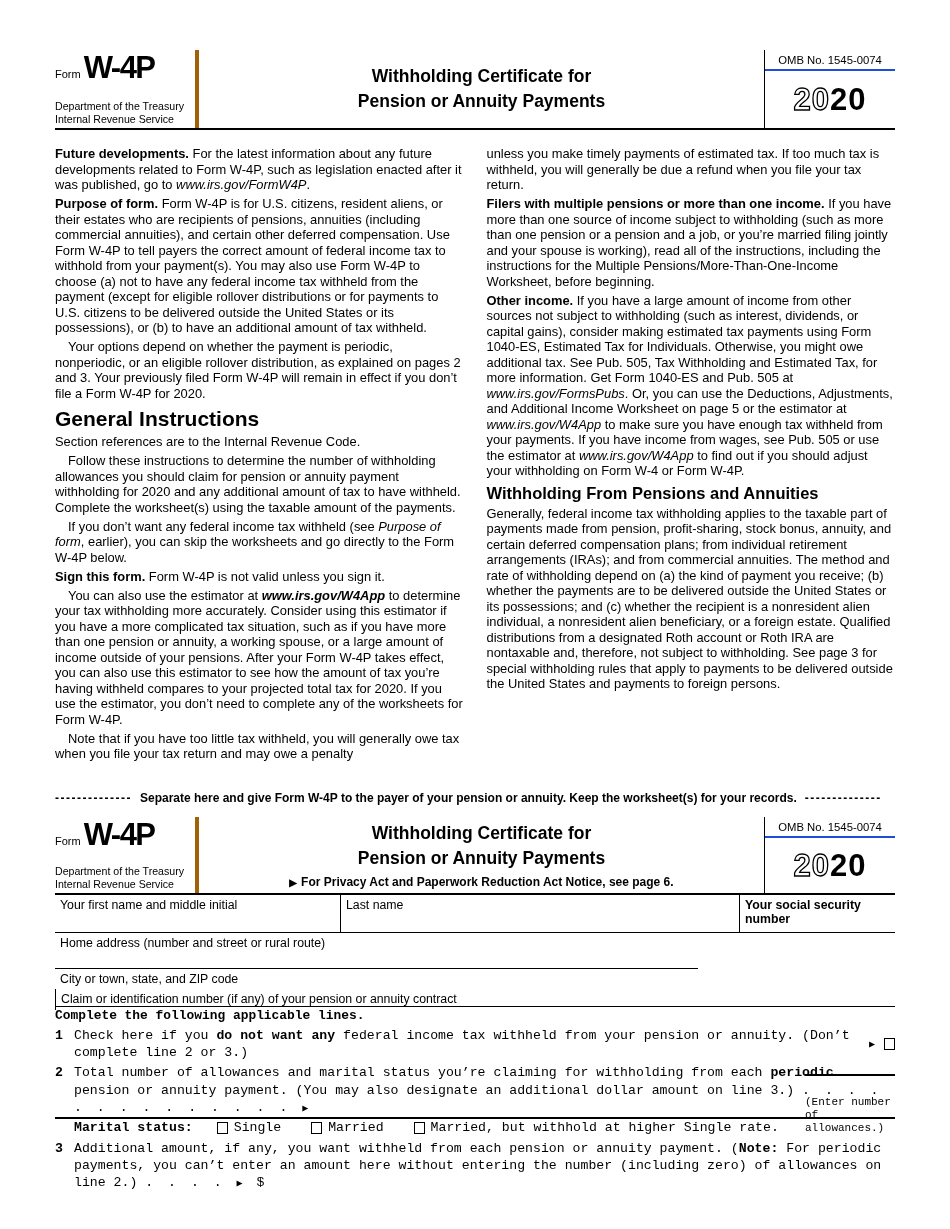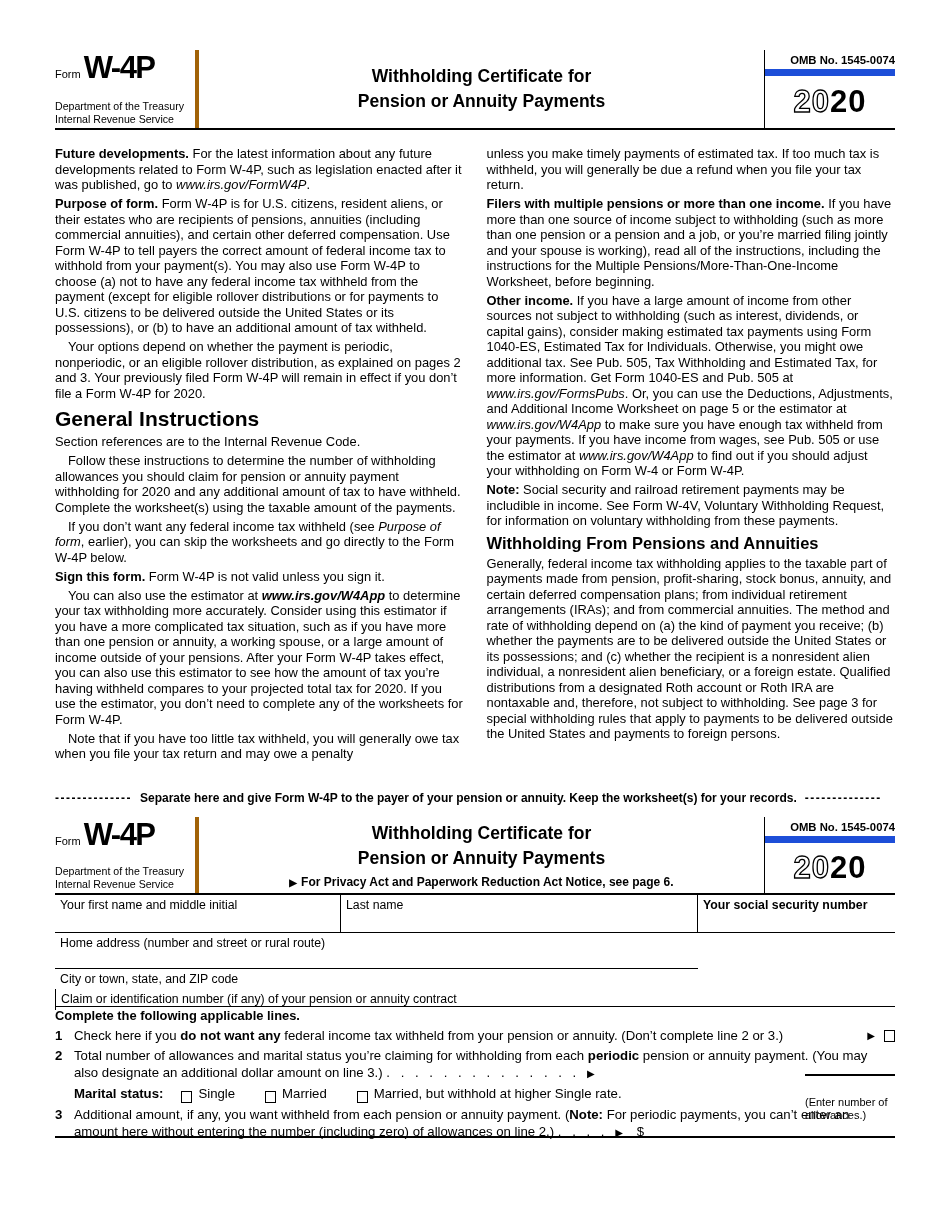--- a/index.html
+++ b/index.html
@@ -12,21 +12,21 @@
   .fhdr-left{width:136px;flex:none;border-right:4px solid #a16207;display:flex;flex-direction:column;justify-content:space-between;padding:4px 4px 3px 0;}
   .formno{display:flex;align-items:baseline;}
   .form-word{font-size:11px;margin-right:3px;}
   .form-num{font-size:31px;font-weight:bold;letter-spacing:-1.5px;line-height:28px;}
   .dept{font-size:10.6px;line-height:12.5px;}
   .fhdr-mid{flex:1;border-right:1px solid #000;display:flex;flex-direction:column;justify-content:center;text-align:center;padding:2px 4px;}
   .fhdr-title{font-size:17.5px;font-weight:bold;line-height:25px;}
   .privacy{font-size:12px;font-weight:bold;margin-top:4px;}
   .privacy .arr{margin-right:4px;}
   .fhdr-right{width:130px;flex:none;display:flex;flex-direction:column;}
-  .omb{font-size:11.3px;text-align:right;padding:4px 0 3px;border-bottom:7px solid #1d4ed8;font-weight:bold;}
+  .omb{font-size:11.3px;text-align:center;padding:4px 0 3px;border-bottom:2px solid #1d4ed8;}
   .yearbox{flex:1;display:flex;align-items:center;justify-content:center;font-size:31px;font-weight:bold;letter-spacing:1px;}
   .year-outline{color:#fff;-webkit-text-stroke:1.3px #000;}
   @supports not (-webkit-text-stroke:1px #000){.year-outline{color:#999;}}
 
   
   .cols{display:flex;gap:23px;}
   .col{width:409px;font-size:12.9px;line-height:15.5px;text-align:left;}
   .col .p{margin:0 0 3.5px;}
   .col .indent{text-indent:13px;}
   .col .h1{font-size:21px;font-weight:bold;margin:5px 0 3px;line-height:25px;}
@@ -37,43 +37,43 @@
   
   .separator{display:flex;align-items:center;gap:8px;font-size:12px;}
   .sep-text{font-weight:bold;white-space:nowrap;}
   .dash{letter-spacing:1.5px;flex:none;font-weight:bold;overflow:hidden;}
 
   
   .grid{font-size:12.3px;border-bottom:1px solid #000;}
   .grow1{display:flex;height:37px;border-bottom:1px solid #000;}
   .gcell{box-sizing:border-box;padding:3px 5px;line-height:14px;}
   .g-first{width:285px;flex:none;}
-  .g-last{width:358px;flex:none;border-left:1px solid #000;border-right:1px solid #000;}
+  .g-last{width:400px;flex:none;border-left:1px solid #000;border-right:1px solid #000;}
   .g-ssn{flex:1;font-weight:bold;}
   .grow23{display:flex;height:73px;flex-direction:column;}
   .g-leftstack{width:643px;flex:none;display:flex;flex-direction:column;}
   .g-addr{height:36px;border-bottom:1px solid #000;box-sizing:border-box;padding:3px 5px;}
   .g-city{flex:1;padding:3px 5px;}
   .g-claim{flex:1;border-left:1px solid #000;line-height:14.5px;}
 
   
-  .lines{font-size:13.2px;border-bottom:2.5px solid #000;height:130px;position:relative;}
+  .lines{font-size:13.2px;border-bottom:2.5px solid #000;height:111px;position:relative;font-family:Liberation Mono, monospace;}
   .lines-heading{font-weight:bold;font-size:12.9px;line-height:16px;}
   .lrow{display:flex;line-height:17.2px;margin-top:3px;}
   .lnum{width:19px;flex:none;font-weight:bold;}
   .ltext{flex:1;}
   .l1end{flex:none;display:flex;align-items:center;margin-left:6px;}
   .arr{font-size:10px;}
   .cb{display:inline-block;width:11px;height:12px;border:1.2px solid #000;box-sizing:border-box;vertical-align:-1px;background:#fff;}
   .l1end .cb{margin-left:9px;}
   .dots{word-spacing:7px;}
   .dollar{margin-left:14px;}
   .marital{margin-left:19px;display:flex;align-items:center;line-height:18px;margin-top:2px;}
-  .marital-label{font-weight:bold;margin-right:18px;}
-  .mopt{display:flex;align-items:flex-end;margin-right:30px;}
+  .marital-label{font-weight:bold;margin-right:24px;}
+  .mopt{display:flex;align-items:center;margin-right:30px;}
   .mopt .cb{margin-right:6px;}
   .allow-box{position:absolute;right:0;top:66px;width:90px;border-top:2px solid #000;padding-top:20px;font-size:11px;line-height:13px;}
 </style>
 </head>
 <body>
 
 <div class="page">
 
   <div class="abs fhdr" style="top:50px;height:80px;">
     <div class="fhdr-left">
@@ -111,21 +111,20 @@
         <div class="p indent"><span>Follow these instructions to determine the number of withholding allowances you should claim for pension or annuity payment withholding for 2020 and any additional amount of tax to have withheld. Complete the worksheet(s) using the taxable amount of the payments.</span></div>
         <div class="p indent"><span>If you don’t want any federal income tax withheld (see </span><span class="i">Purpose of form</span><span>, earlier), you can skip the worksheets and go directly to the Form W-4P below.</span></div>
         <div class="p"><span class="b">Sign this form. </span><span>Form W-4P is not valid unless you sign it.</span></div>
         <div class="p indent"><span>You can also use the estimator at </span><span class="b i">www.irs.gov/W4App</span><span> to determine your tax withholding more accurately. Consider using this estimator if you have a more complicated tax situation, such as if you have more than one pension or annuity, a working spouse, or a large amount of income outside of your pensions. After your Form W-4P takes effect, you can also use this estimator to see how the amount of tax you’re having withheld compares to your projected total tax for 2020. If you use the estimator, you don’t need to complete any of the worksheets for Form W-4P.</span></div>
         <div class="p indent"><span>Note that if you have too little tax withheld, you will generally owe tax when you file your tax return and may owe a penalty</span></div>
       </div>
     <div class="col">
         <div class="p"><span>unless you make timely payments of estimated tax. If too much tax is withheld, you will generally be due a refund when you file your tax return.</span></div>
         <div class="p"><span class="b">Filers with multiple pensions or more than one income. </span><span>If you have more than one source of income subject to withholding (such as more than one pension or a pension and a job, or you’re married filing jointly and your spouse is working), read all of the instructions, including the instructions for the Multiple Pensions/More-Than-One-Income Worksheet, before beginning.</span></div>
         <div class="p"><span class="b">Other income. </span><span>If you have a large amount of income from other sources not subject to withholding (such as interest, dividends, or capital gains), consider making estimated tax payments using Form 1040-ES, Estimated Tax for Individuals. Otherwise, you might owe additional tax. See Pub. 505, Tax Withholding and Estimated Tax, for more information. Get Form 1040-ES and Pub. 505 at </span><span class="i">www.irs.gov/FormsPubs</span><span>. Or, you can use the Deductions, Adjustments, and Additional Income Worksheet on page 5 or the estimator at </span><span class="i">www.irs.gov/W4App</span><span> to make sure you have enough tax withheld from your payments. If you have income from wages, see Pub. 505 or use the estimator at </span><span class="i">www.irs.gov/W4App</span><span> to find out if you should adjust your withholding on Form W-4 or Form W-4P.</span></div>
-        <div class="p"><span class="b">Note: </span><span>Social security and railroad retirement payments may be includible in income. See Form W-4V, Voluntary Withholding Request, for information on voluntary withholding from these payments.</span></div>
         <div class="h2h"><span>Withholding From Pensions and Annuities</span></div>
         <div class="p"><span>Generally, federal income tax withholding applies to the taxable part of payments made from pension, profit-sharing, stock bonus, annuity, and certain deferred compensation plans; from individual retirement arrangements (IRAs); and from commercial annuities. The method and rate of withholding depend on (a) the kind of payment you receive; (b) whether the payments are to be delivered outside the United States or its possessions; and (c) whether the recipient is a nonresident alien individual, a nonresident alien beneficiary, or a foreign estate. Qualified distributions from a designated Roth account or Roth IRA are nontaxable and, therefore, not subject to withholding. See page 3 for special withholding rules that apply to payments to be delivered outside the United States and payments to foreign persons.</span></div>
       </div>
   </div>
 
   <div class="abs separator" style="top:791px;">
     <span class="dash">--------------</span>
     <span class="sep-text">Separate here and give Form W-4P to the payer of your pension or annuity. Keep the worksheet(s) for your records.</span>
     <span class="dash">--------------</span>
   </div>

